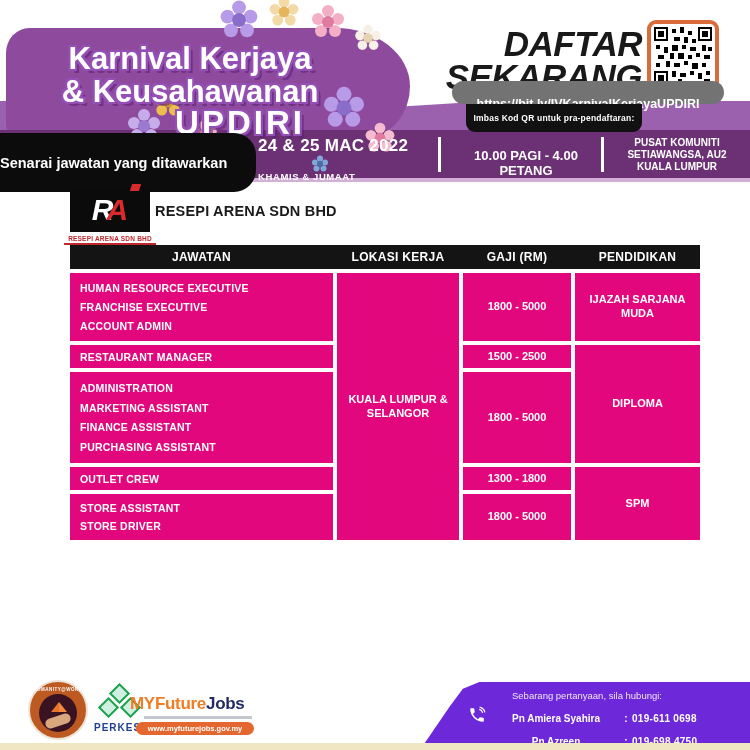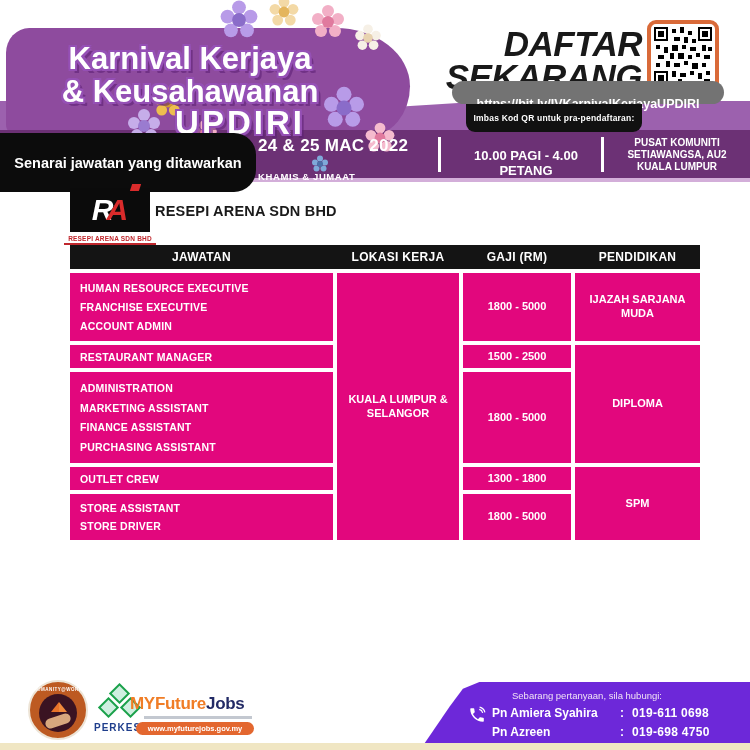--- a/index.html
+++ b/index.html
@@ -17,21 +17,21 @@
 
   .title{position:absolute;color:#fff;font-weight:bold;text-align:center;
          text-shadow:-2px -2px 0 #9550B5,2px -2px 0 #9550B5,-2px 2px 0 #9550B5,2px 2px 0 #9550B5,
                      0 -2px 0 #9550B5,0 2px 0 #9550B5,-2px 0 0 #9550B5,2px 0 0 #9550B5,
                      4px 4px 0 rgba(90,30,115,.55);}
   .title.l1{left:25px;top:41px;width:330px;font-size:31px;}
   .title.l2{left:20px;top:74px;width:340px;font-size:31px;}
   .title.l3{left:130px;top:104px;width:220px;font-size:33px;letter-spacing:3px;}
 
   .subtitle-pill{position:absolute;left:0;top:133px;width:256px;height:59px;background:#0C0C0C;
-                 border-radius:0 22px 22px 0;display:flex;align-items:center;justify-content:center;}
+                 border-radius:0 22px 22px 0;display:flex;align-items:center;}
   .subtitle-pill span{color:#fff;font-size:14.5px;font-weight:bold;}
 
   
   .flower{position:absolute;width:12px;height:12px;border-radius:50%;background:var(--c);
           box-shadow:0 -11px 0 var(--p),10px -3px 0 var(--p),7px 9px 0 var(--p),
                      -7px 9px 0 var(--p),-10px -3px 0 var(--p);}
 
   
   .ev-date{position:absolute;left:258px;top:136px;width:180px;color:#fff;}
   .ev-date .big{font-size:17px;font-weight:bold;letter-spacing:.3px;}
@@ -114,21 +114,21 @@
   .mfj-brand{font-size:17px;font-weight:bold;letter-spacing:-.3px;}
   .mfj-brand .b1{color:#F07D26;} .mfj-brand .b2{color:#232B66;}
   .mfj-tagline{width:108px;height:3px;background:#AAB0BC;margin:2px 0 3px 14px;opacity:.7;}
   .mfj-pill{width:118px;height:13px;background:#E3672F;border-radius:8px;color:#fff;font-size:7.5px;
             font-weight:bold;display:flex;align-items:center;justify-content:center;margin-left:6px;}
 
   .contact{position:absolute;left:420px;top:682px;width:330px;height:68px;background:#6d28d9;
            clip-path:polygon(0% 100%,9% 36%,13% 10%,18% 0%,100% 0%,100% 100%);
            color:#fff;padding-top:8px;box-sizing:border-box;}
   .contact-head{margin-left:92px;font-size:9.5px;color:#F2E3F5;}
-  .contact-row{display:flex;margin-left:72px;margin-top:5px;font-size:12px;font-weight:bold;}
+  .contact-row{display:flex;margin-left:72px;margin-top:12px;font-size:10px;font-weight:bold;text-align:center;}
   .contact-row .nm{width:128px;} .contact-row .cl{width:12px;} .contact-row .ph{letter-spacing:.3px;}
   .phone-ic{position:absolute;left:48px;top:24px;width:18px;height:18px;}
 
   .cream-strip{position:absolute;left:0;bottom:0;width:750px;height:7px;background:#F0E6C3;}
 </style>
 </head>
 <body>
 
 <div class="canvas">
 

